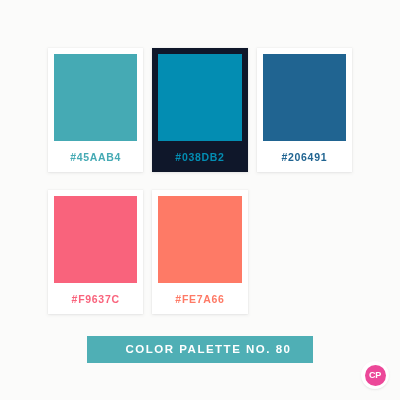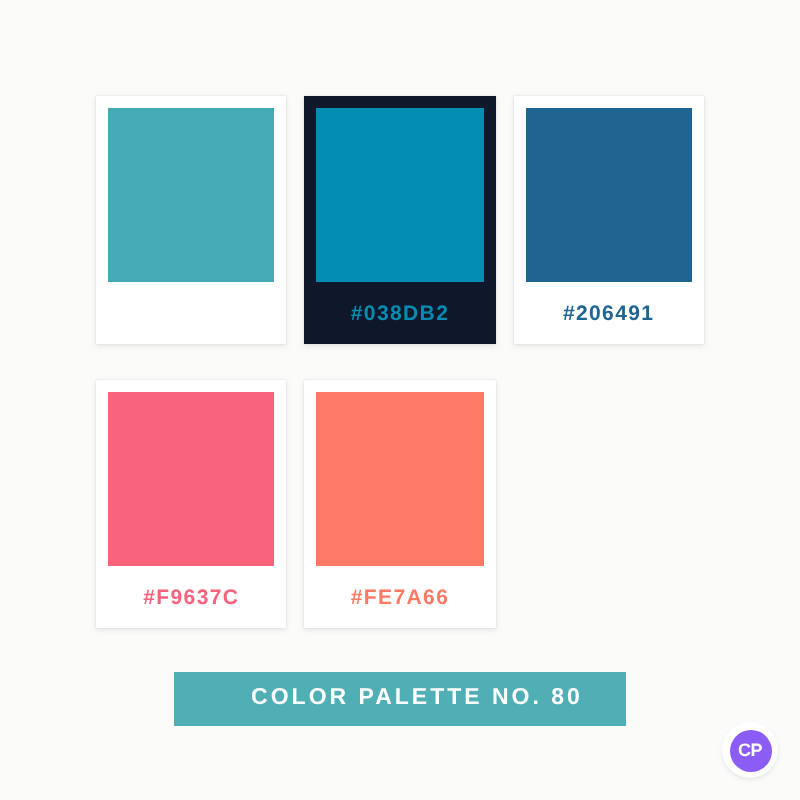--- a/index.html
+++ b/index.html
@@ -98,20 +98,21 @@
 </style>
 </head>
 <body style="background: rgb(251, 251, 250);">
 
 <div id="palette-board">
 
   <div id="swatch-grid">
 
     <div class="swatch-card" style="background: rgb(255, 255, 255);">
       <div class="swatch-color" style="background: rgb(69, 170, 180);"></div>
+      <div class="swatch-hex" style="color: rgb(69, 170, 180);">#45AAB4</div>
     </div>
 
     <div class="swatch-card" style="background: #0f172a;">
       <div class="swatch-color" style="background: rgb(3, 141, 178);"></div>
       <div class="swatch-hex" style="color: rgb(3, 141, 178);">#038DB2</div>
     </div>
 
     <div class="swatch-card" style="background: rgb(255, 255, 255);">
       <div class="swatch-color" style="background: rgb(32, 100, 145);"></div>
       <div class="swatch-hex" style="color: rgb(32, 100, 145);">#206491</div>
@@ -126,16 +127,16 @@
       <div class="swatch-color" style="background: rgb(254, 122, 102);"></div>
       <div class="swatch-hex" style="color: rgb(254, 122, 102);">#FE7A66</div>
     </div>
 
 
   </div>
 
   <div id="palette-banner" style="background: rgb(79, 175, 181); color: rgb(255, 255, 255); padding-left: 39px;">COLOR PALETTE NO. 80</div>
 
   <div id="brand-logo" style="background: rgb(255, 255, 255);">
-    <div id="brand-logo-circle" style="background: #8b5cf6; color: rgb(255, 255, 255);">CP</div>
+    <div id="brand-logo-circle" style="background: #ec4899; color: rgb(255, 255, 255);">CP</div>
   </div>
 
 </div>
 
 </body></html>

